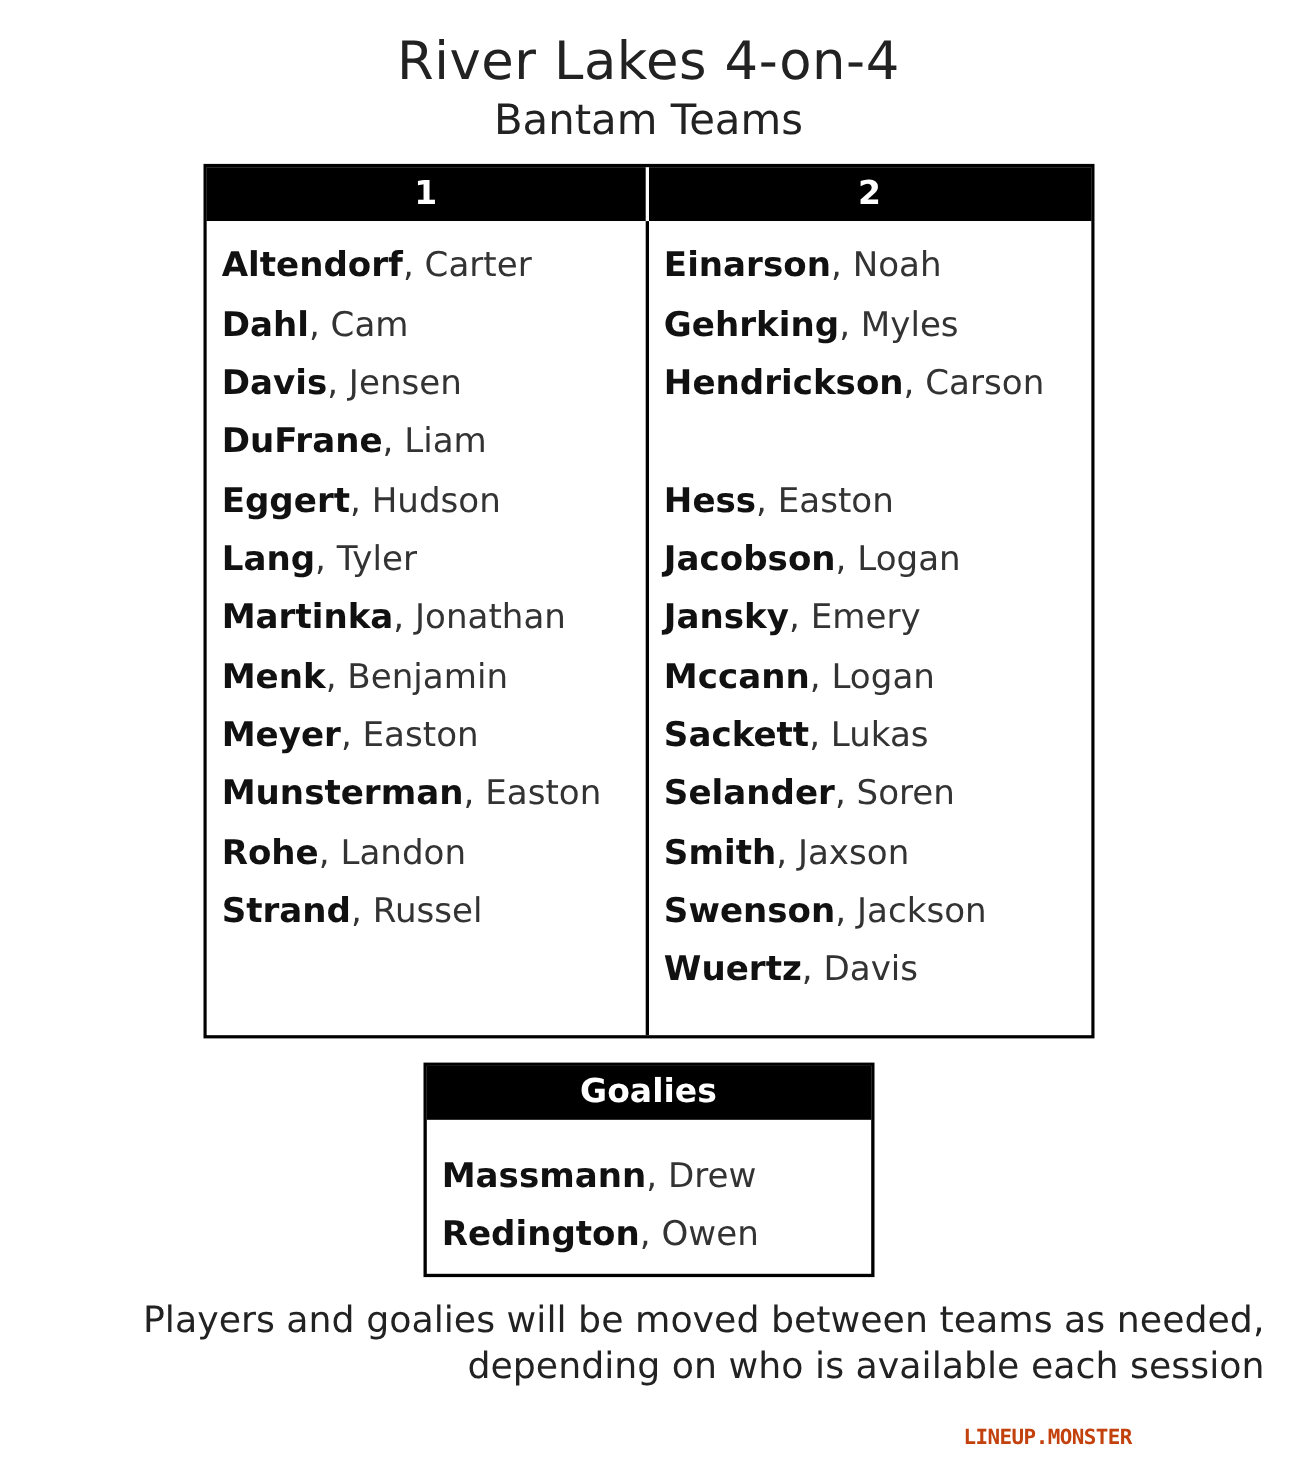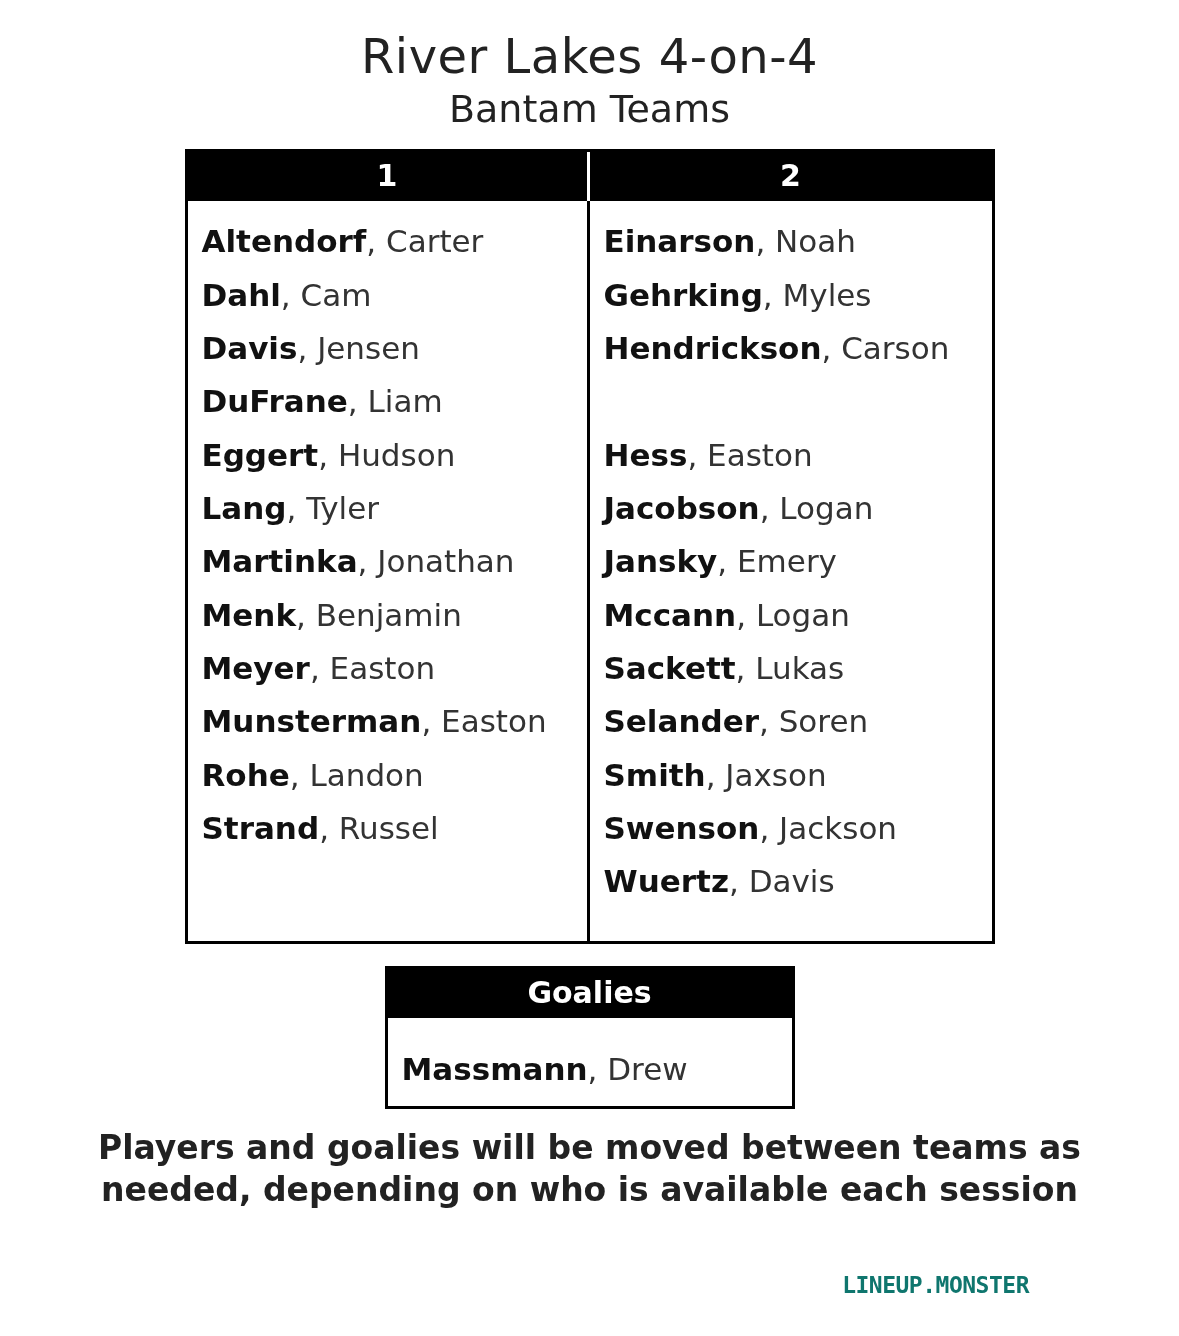--- a/index.html
+++ b/index.html
@@ -104,37 +104,36 @@
     padding: 6px 0 8px 0;
   }
   .goalies-body {
     padding: 8px 0 10px 14px;
     margin-top: 17px;
   }
   .goalies-body .player {
     line-height: 1.68;
   }
   .footnote {
-    text-align: center;
+    text-align: right;
     font-size: 33px;
     color: #222222;
     line-height: 1.3;
     margin: 18px auto 0 auto;
     width: 1120px;
-    font-weight: bold;
   }
   .brand {
     position: absolute;
     right: 150px;
-    bottom: 68px;
+    bottom: 48px;
     font-family: "DejaVu Sans Mono", monospace;
-    font-size: 23px;
+    font-size: 19px;
     font-weight: bold;
     letter-spacing: -0.5px;
-    color: #0f766e;
+    color: #c2410c;
   }
 </style>
 </head>
 <body>
 
 <div class="page">
 
   <h1 class="title">River Lakes 4-on-4</h1>
   <h2 class="subtitle">Bantam Teams</h2>
 
@@ -173,20 +172,21 @@
           <div class="player"><span class="last">Swenson</span><span>, Jackson</span></div>
           <div class="player"><span class="last">Wuertz</span><span>, Davis</span></div>
         </div>
     </div>
   </div>
 
   <div class="goalies-wrap">
     <div class="goalies-header">Goalies</div>
     <div class="goalies-body" id="goalies">
         <div class="player"><span class="last">Massmann</span><span>, Drew</span></div>
+        <div class="player"><span class="last">Redington</span><span>, Owen</span></div>
       </div>
   </div>
 
   <div class="footnote">Players and goalies will be moved between teams as needed, depending on who is available each session</div>
 
   <div class="brand">LINEUP.MONSTER</div>
 
 </div>
 
 </body></html>

